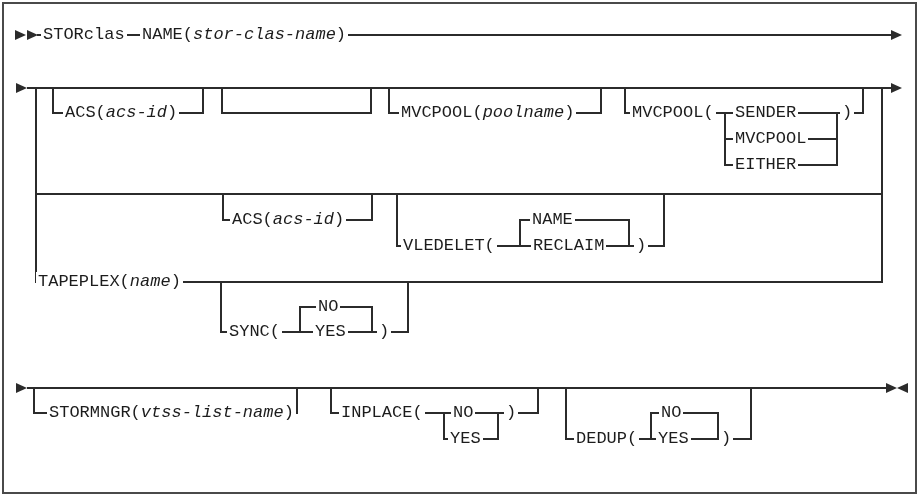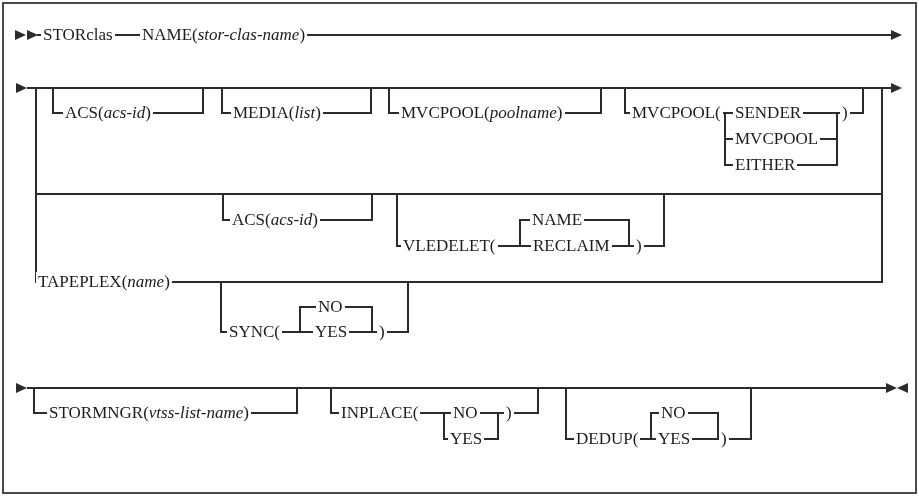--- a/index.html
+++ b/index.html
@@ -1,18 +1,18 @@
 <!DOCTYPE html>
 <html><head>
 <meta charset="utf-8">
 <style>
   html,body{margin:0;padding:0;background:#e8e8e8;}
   #canvas{
     position:relative;width:919px;height:496px;background:#ffffff;
-    font-family:Liberation Serif, serif;
+    font-family:Liberation Mono, monospace;
     font-size:17px;color:#1c1c1c;overflow:hidden;
   }
   .frame{position:absolute;left:2px;top:2px;width:911px;height:488px;border:2px solid #4a4a4a;}
   .h{position:absolute;height:2px;background:#2b2b2b;}
   .vl{position:absolute;width:2px;background:#2b2b2b;}
   .t{position:absolute;height:20px;line-height:20px;background:#ffffff;padding:0 2px;white-space:nowrap;}
   .v{font-style:italic;margin-top:12px;}
   .ar{position:absolute;width:0;height:0;border-top:5px solid transparent;border-bottom:5px solid transparent;border-left:11px solid #2b2b2b;}
   .al{position:absolute;width:0;height:0;border-top:5px solid transparent;border-bottom:5px solid transparent;border-right:11px solid #2b2b2b;}
 </style>
@@ -83,21 +83,20 @@
   <i class="ar" style="left:16px;top:83px"></i>
   <i class="ar" style="left:891px;top:83px"></i>
   <i class="ar" style="left:16px;top:383px"></i>
   <i class="ar" style="left:886px;top:383px"></i>
   <i class="al" style="left:897px;top:383px"></i>
 
   <span class="t" style="left:41px;top:25px">STORclas</span>
   <span class="t" style="left:140px;top:25px"><span>NAME(</span><span class="v">stor-clas-name</span><span>)</span></span>
 
   <span class="t" style="left:63px;top:103px"><span>ACS(</span><span class="v">acs-id</span><span>)</span></span>
-  <span class="t" style="left:231px;top:103px"><span>MEDIA(</span><span class="v">list</span><span>)</span></span>
   <span class="t" style="left:399px;top:103px"><span>MVCPOOL(</span><span class="v">poolname</span><span>)</span></span>
   <span class="t" style="left:630px;top:103px">MVCPOOL(</span>
   <span class="t" style="left:733px;top:103px">SENDER</span>
   <span class="t" style="left:840px;top:103px">)</span>
   <span class="t" style="left:733px;top:129px">MVCPOOL</span>
   <span class="t" style="left:733px;top:155px">EITHER</span>
 
   <span class="t" style="left:230px;top:210px"><span>ACS(</span><span class="v">acs-id</span><span>)</span></span>
   <span class="t" style="left:530px;top:210px">NAME</span>
   <span class="t" style="left:401px;top:236px">VLEDELET(</span>

